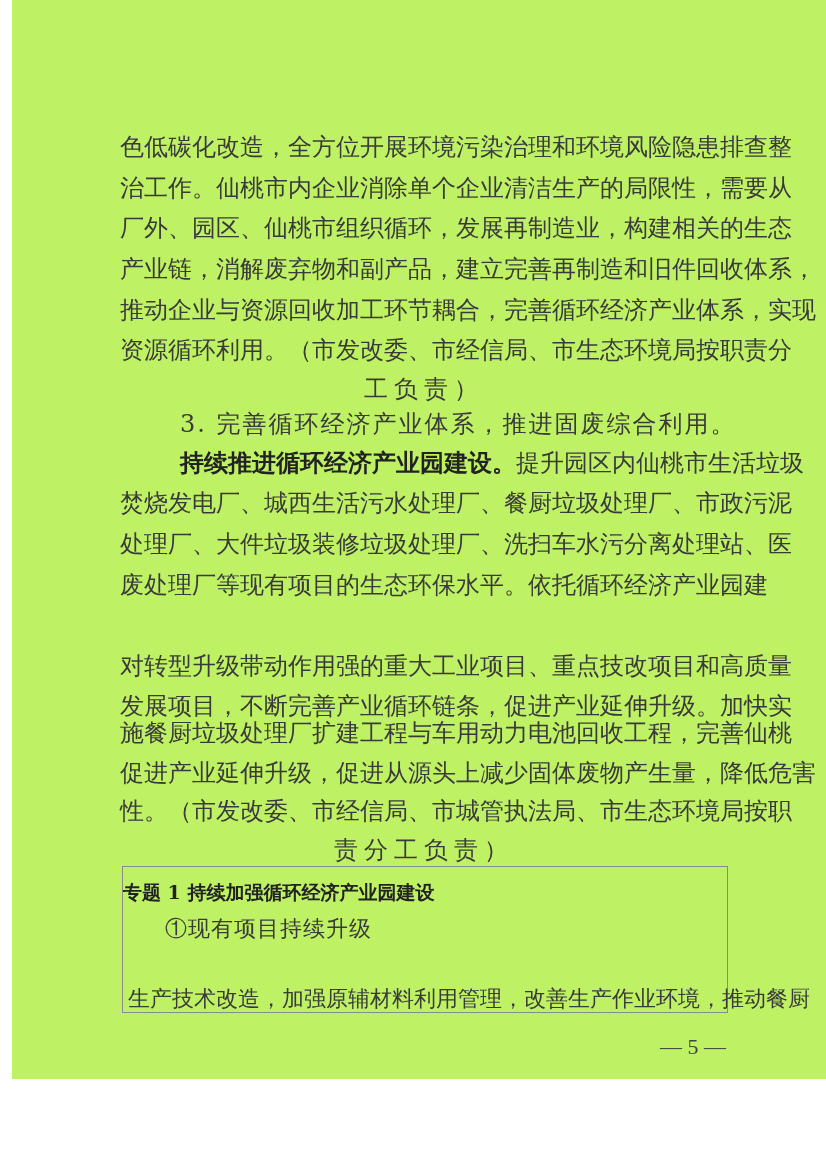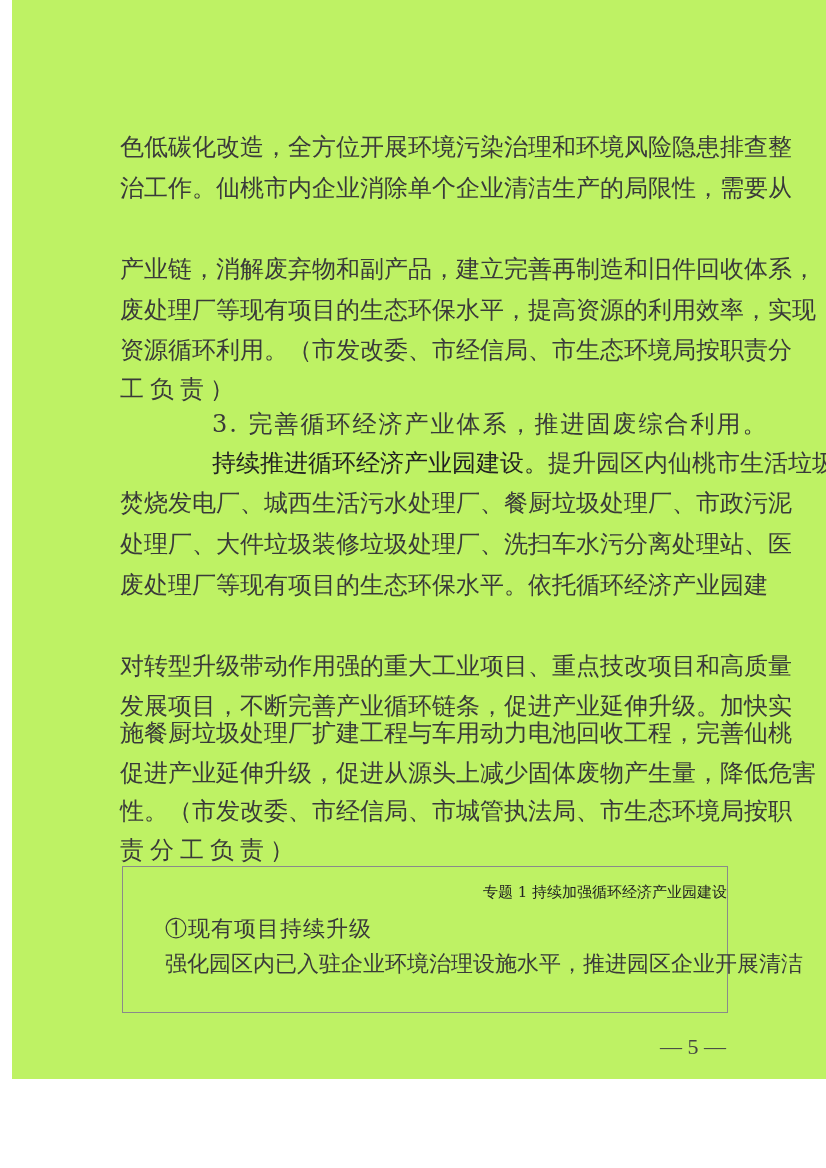--- a/index.html
+++ b/index.html
@@ -1,56 +1,57 @@
 <!DOCTYPE html>
 <html><head>
 <meta charset="utf-8">
 <style>
   html, body { margin: 0; padding: 0; background: #ffffff; }
   body { width: 826px; height: 1168px; position: relative; overflow: hidden;
          font-family: "DejaVu Serif", "Liberation Serif", serif; color: #3a3a3a; }
   .page { position: absolute; left: 12px; top: 0; width: 826px; height: 1079px; background: #bef264; }
   .line { position: absolute; left: 108px; width: 608px; height: 34px; line-height: 34px;
-          font-size: 24px; white-space: nowrap; }
+          font-size: 24px; white-space: nowrap; text-align: center; }
   .just { text-align: justify; text-align-last: justify; }
-  .indent { left: 168px; width: 548px; margin-left: 32px; }
-  .bold { font-weight: normal; color: #222; }
+  .indent { left: 168px; width: 548px; }
+  .bold { font-weight: bold; color: #222; }
   .box { position: absolute; left: 110px; top: 866px; width: 606px; height: 147px;
          border: 1.5px solid #8a8a8a; box-sizing: border-box; }
-  .box-title { position: absolute; left: 0; top: 10px; width: 100%; text-align: right;
-               font-size: 15px; font-weight: normal; line-height: 30px; color: #222; }
+  .box-title { position: absolute; left: 0; top: 10px; width: 100%; text-align: left;
+               font-size: 19px; font-weight: bold; line-height: 30px; color: #222; }
   .bline { position: absolute; height: 30px; line-height: 30px; font-size: 22px; white-space: nowrap; }
   .page-num { position: absolute; left: 648px; top: 1034px; font-size: 22px; color: #444;
               font-family: "Liberation Serif", serif; white-space: nowrap; }
 </style>
 </head>
 <body>
 
 <div class="page">
 
   <div class="line just" style="top:130px">色低碳化改造，全方位开展环境污染治理和环境风险隐患排查整</div>
   <div class="line just" style="top:171px">治工作。仙桃市内企业消除单个企业清洁生产的局限性，需要从</div>
+  <div class="line just" style="top:211px">厂外、园区、仙桃市组织循环，发展再制造业，构建相关的生态</div>
   <div class="line just" style="top:252px">产业链，消解废弃物和副产品，建立完善再制造和旧件回收体系，</div>
-  <div class="line just" style="top:293px">废处理厂等现有项目的生态环保水平，提高资源的利用效率，实现</div>
+  <div class="line just" style="top:293px">推动企业与资源回收加工环节耦合，完善循环经济产业体系，实现</div>
   <div class="line just" style="top:333px">资源循环利用。（市发改委、市经信局、市生态环境局按职责分</div>
   <div class="line" style="top:372px; letter-spacing:6px">工负责）</div>
 
   <div class="line indent" style="top:407px; width:auto; letter-spacing:2px">3. 完善循环经济产业体系，推进固废综合利用。</div>
 
   <div class="line indent just" style="top:446px"><span class="bold">持续推进循环经济产业园建设。</span><span>提升园区内仙桃市生活垃圾</span></div>
   <div class="line just" style="top:527px">处理厂、大件垃圾装修垃圾处理厂、洗扫车水污分离处理站、医</div>
   <div class="line just" style="top:486px">焚烧发电厂、城西生活污水处理厂、餐厨垃圾处理厂、市政污泥</div>
   <div class="line just" style="top:568px">废处理厂等现有项目的生态环保水平。依托循环经济产业园建</div>
   <div class="line just" style="top:649px">对转型升级带动作用强的重大工业项目、重点技改项目和高质量</div>
   <div class="line just" style="top:689px">发展项目，不断完善产业循环链条，促进产业延伸升级。加快实</div>
   <div class="line just" style="top:716px">施餐厨垃圾处理厂扩建工程与车用动力电池回收工程，完善仙桃</div>
   <div class="line just" style="top:756px">促进产业延伸升级，促进从源头上减少固体废物产生量，降低危害</div>
   <div class="line just" style="top:794px">性。（市发改委、市经信局、市城管执法局、市生态环境局按职</div>
   <div class="line" style="top:833px; letter-spacing:6px">责分工负责）</div>
 
   <div class="box">
     <div class="box-title">专题 1  持续加强循环经济产业园建设</div>
     <div class="bline" style="left:42px; top:47px; letter-spacing:1px">①现有项目持续升级</div>
-    <div class="bline just" style="left:42px; width:557px; top:82px">强化园区内已入驻企业环境治理设施水平，推进园区企业开展清洁</div>
+    <div class="bline just" style="left:5px; width:594px; top:117px">生产技术改造，加强原辅材料利用管理，改善生产作业环境，推动餐厨</div>
   </div>
 
   <div class="page-num">— 5 —</div>
 </div>
 
 </body></html>

